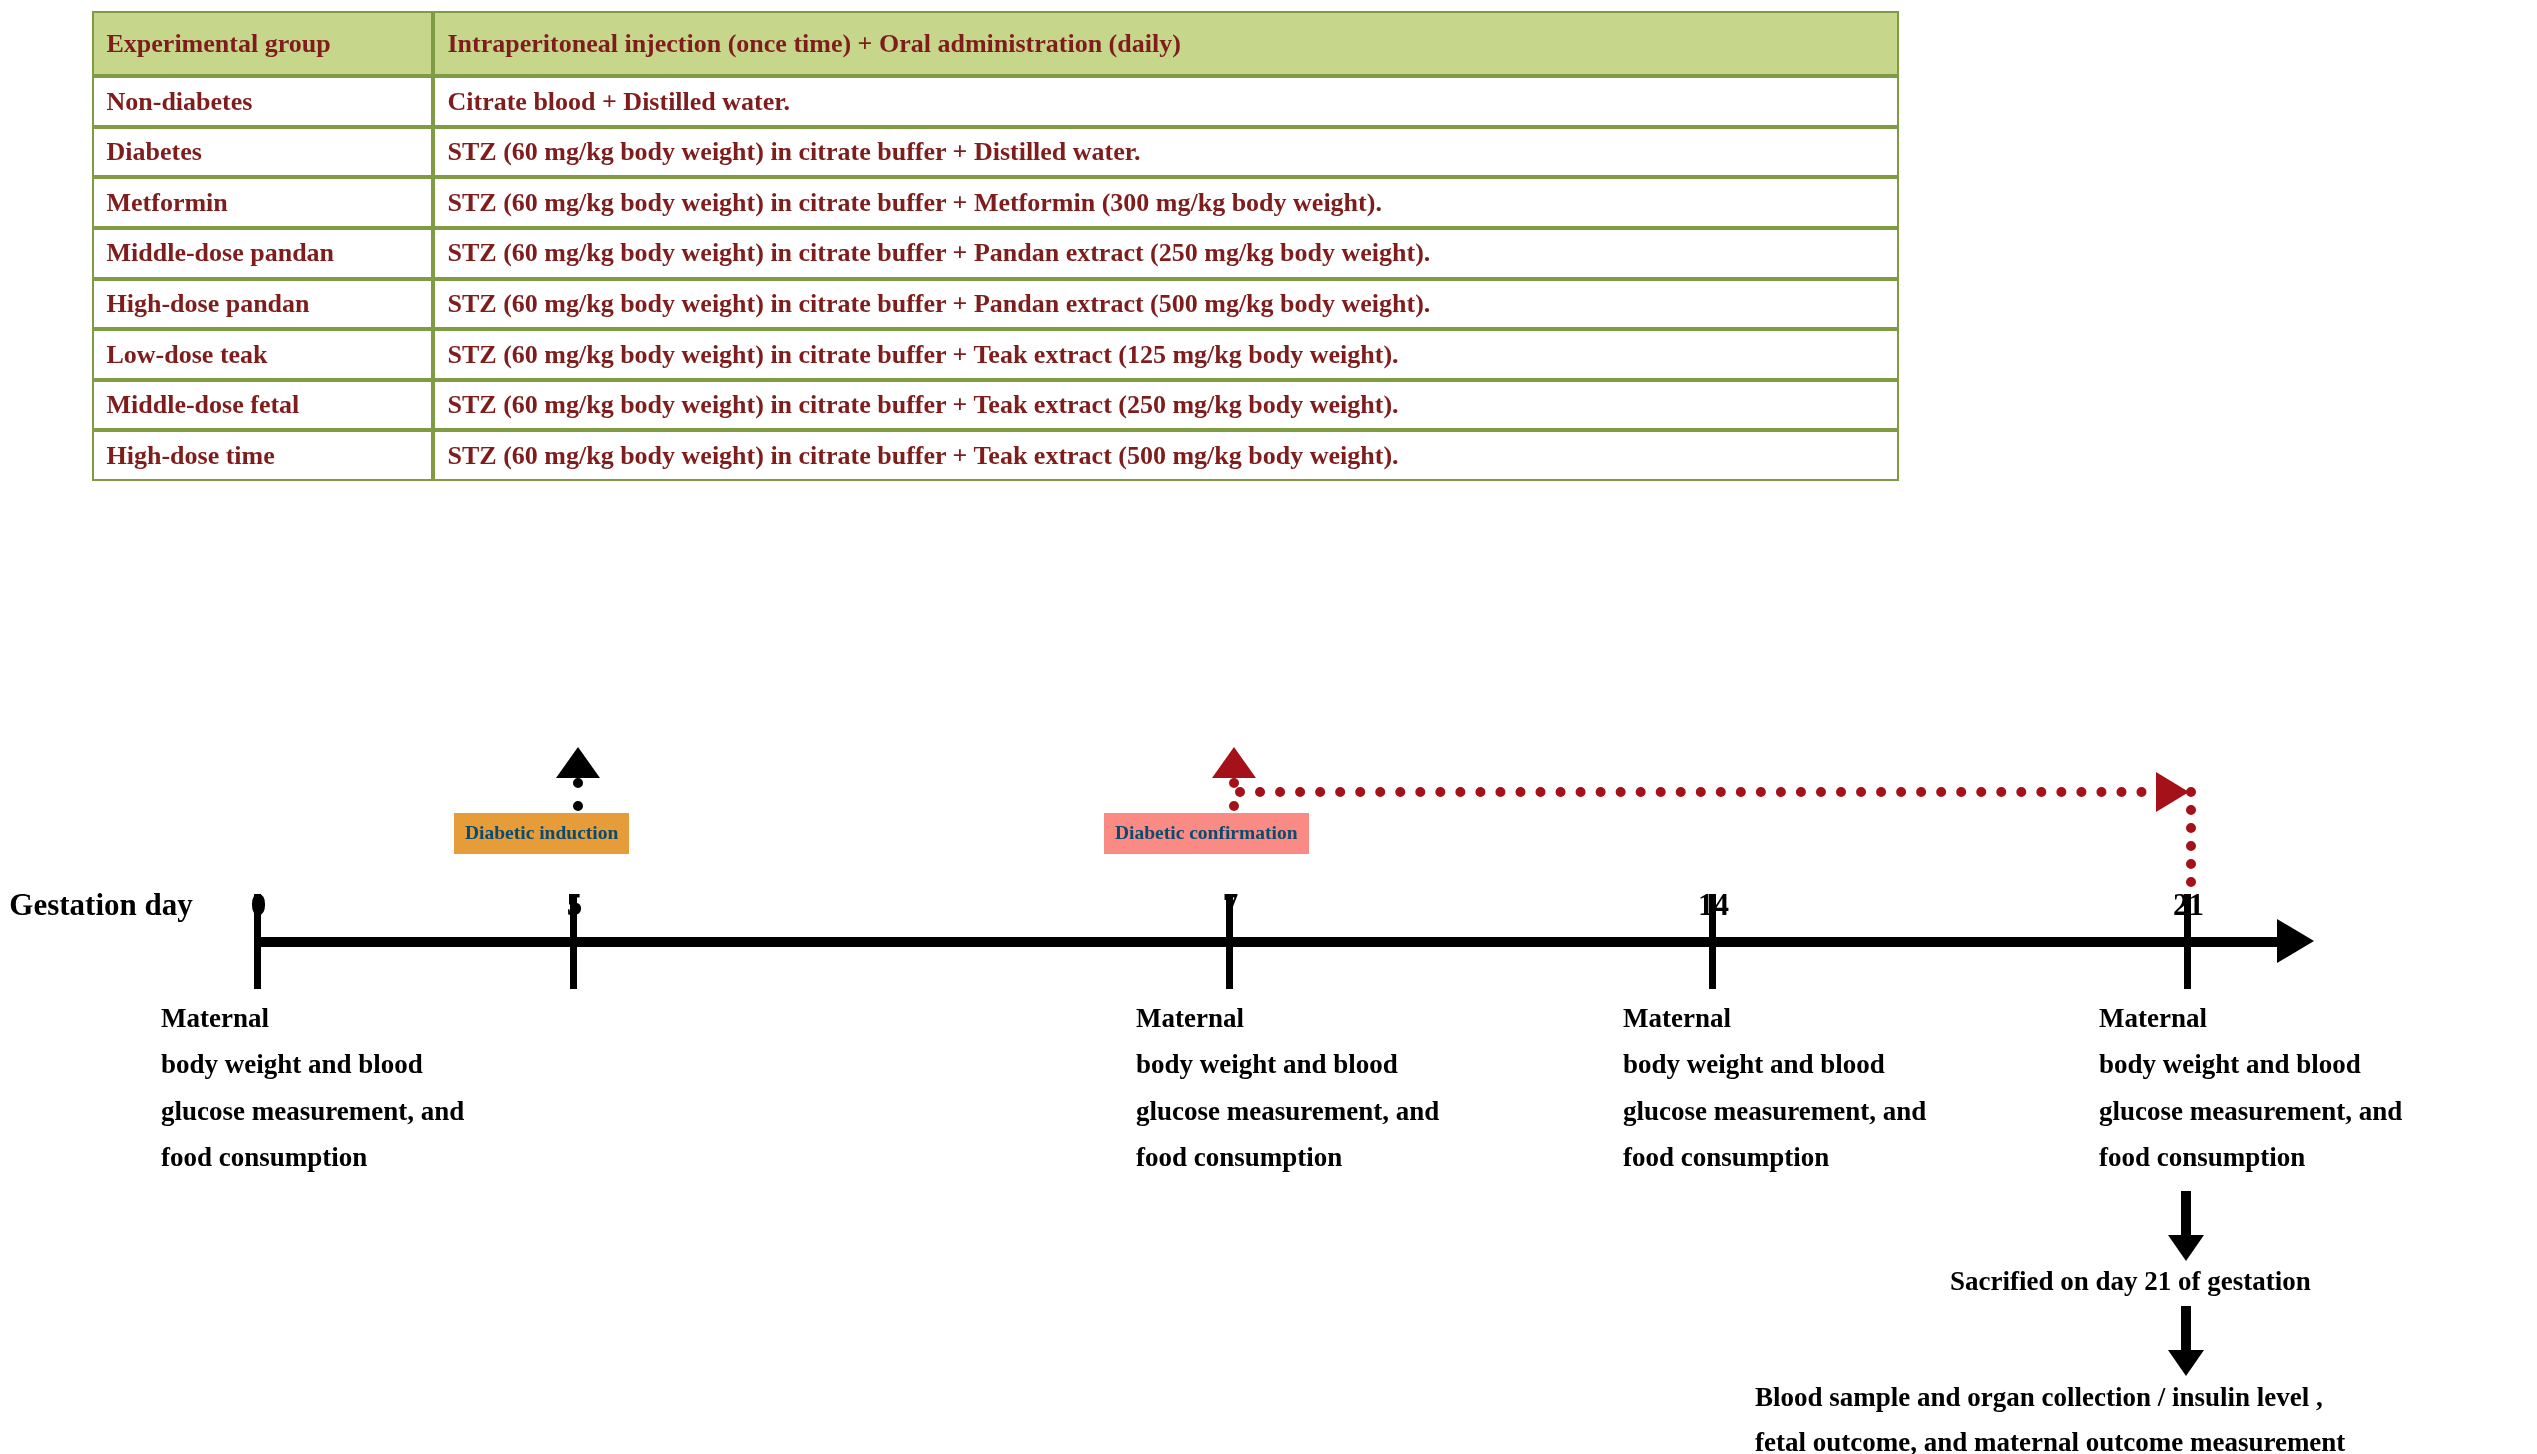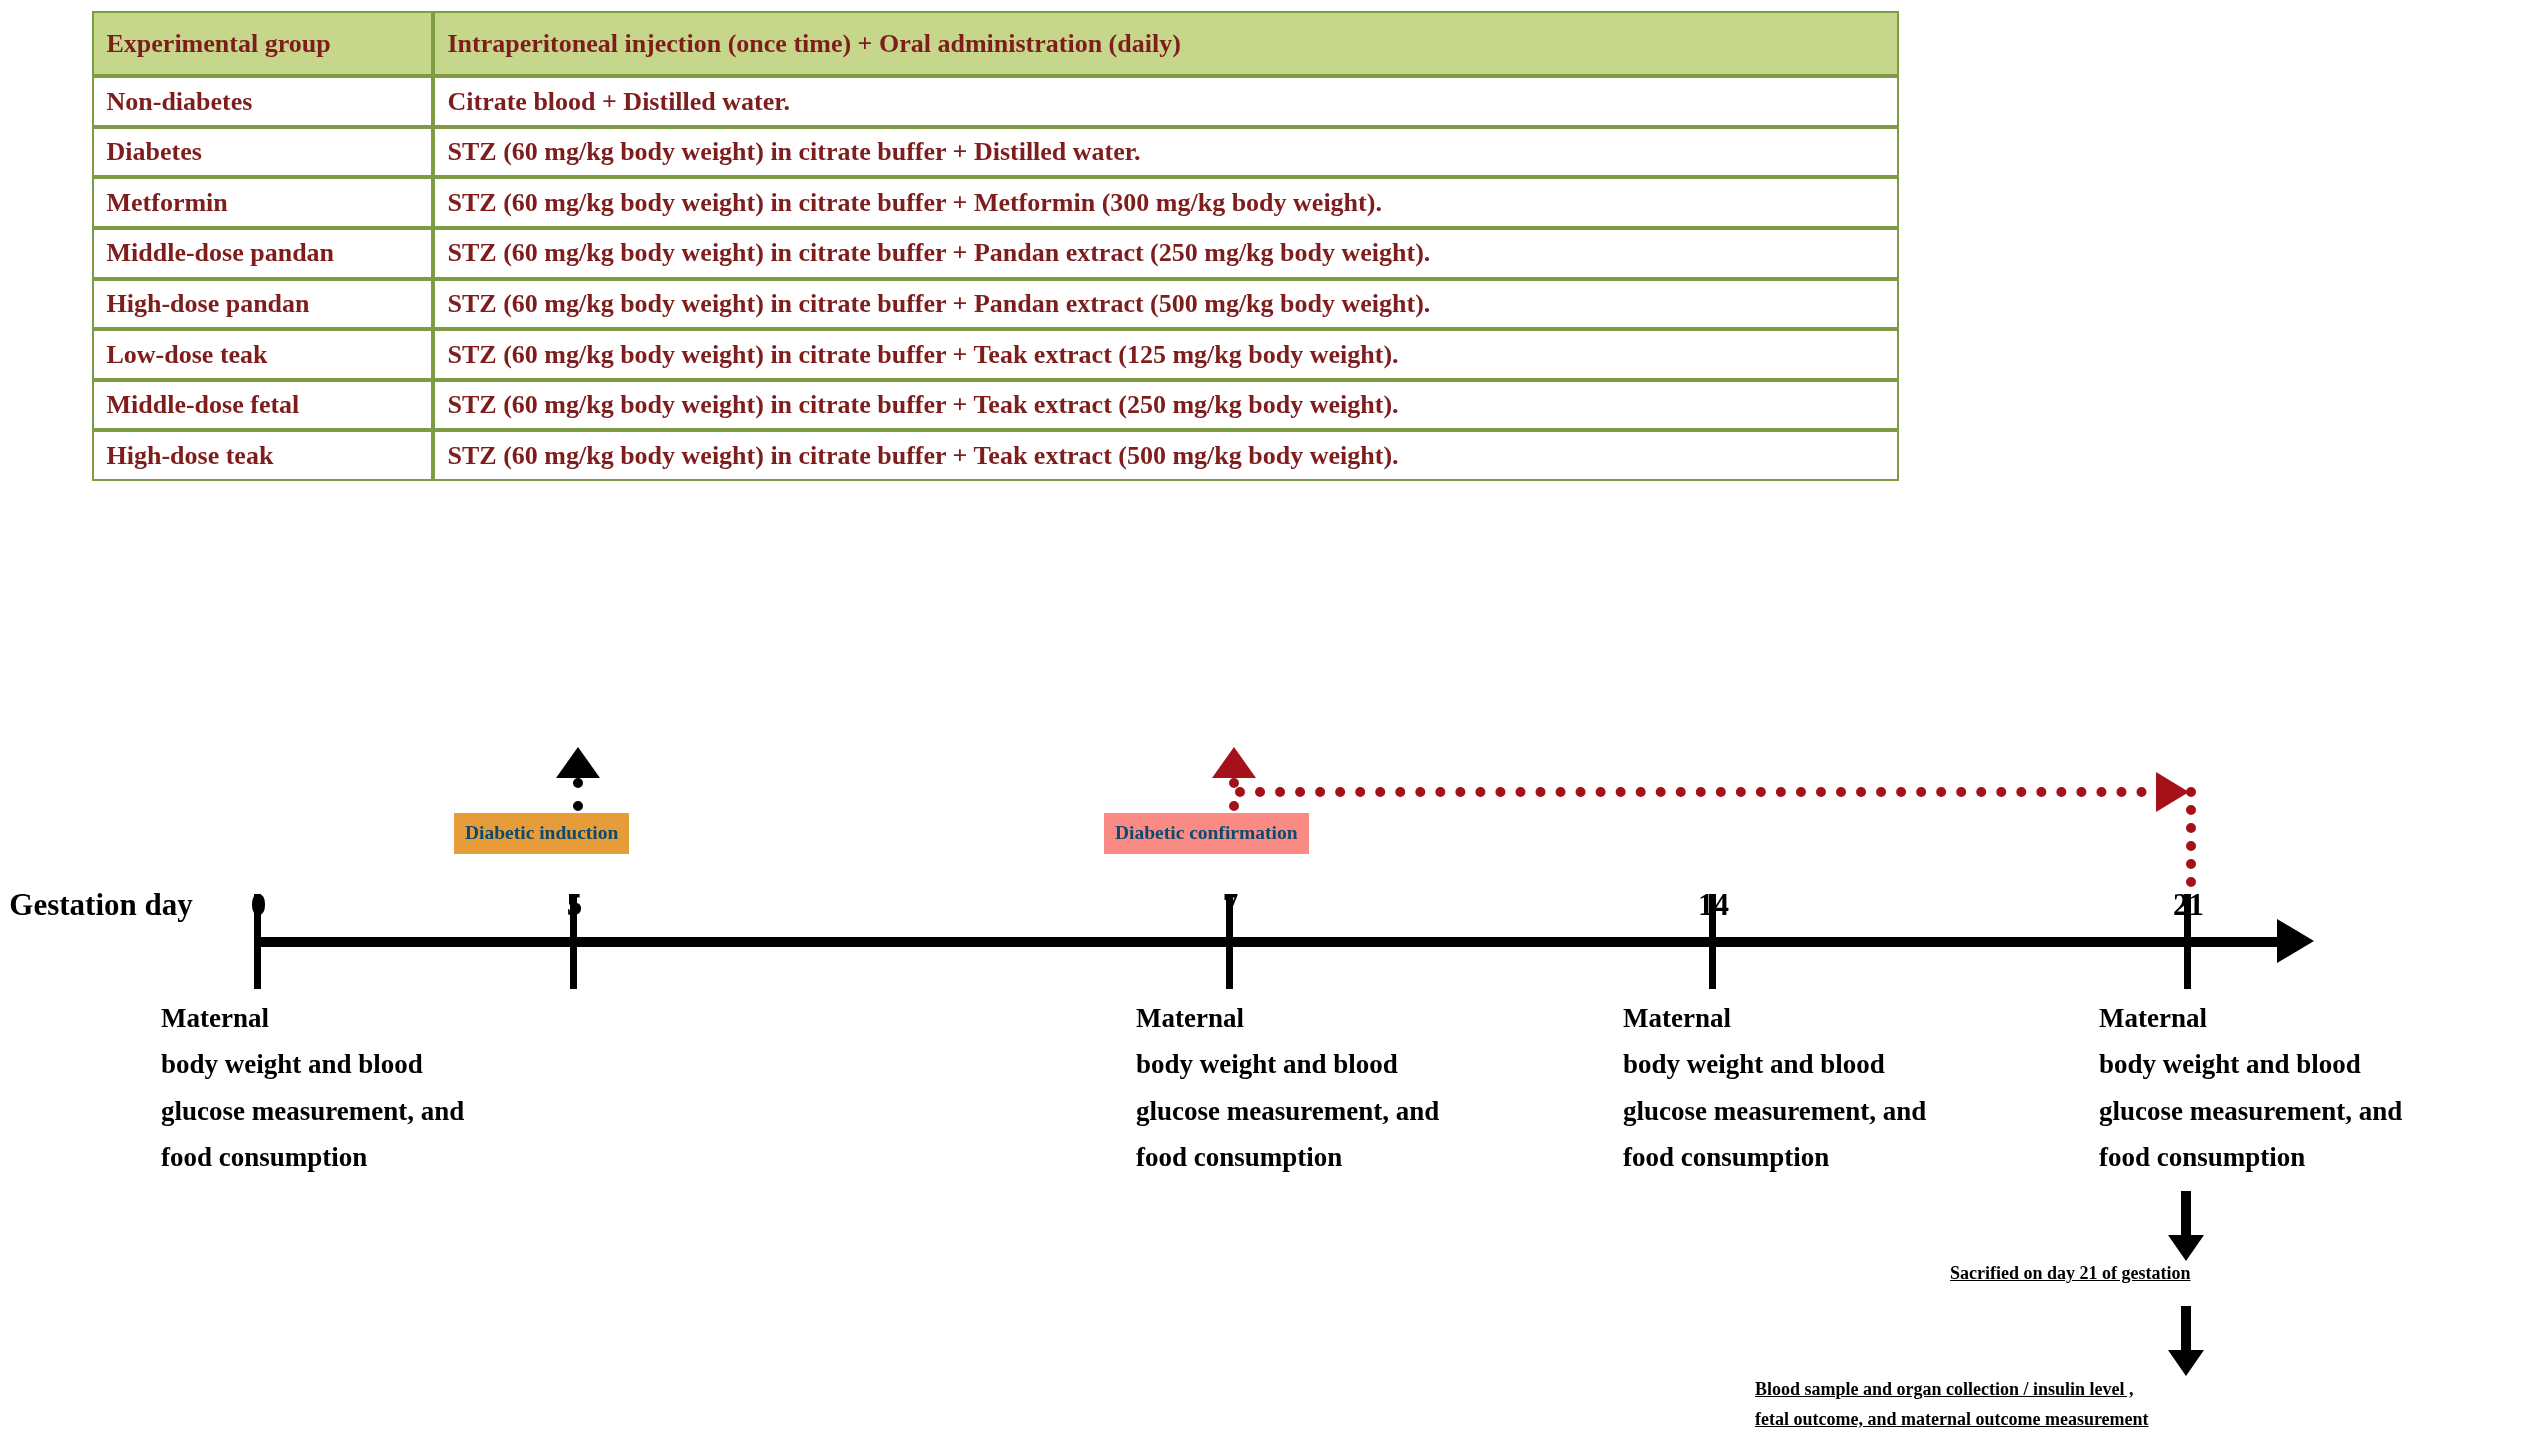--- a/index.html
+++ b/index.html
@@ -112,22 +112,22 @@
     position:absolute;width:10px;background:#000;
   }
   .down-arrow-head{
     position:absolute;width:0;height:0;
     border-left:18.7px solid transparent;
     border-right:18.7px solid transparent;
     border-top:26.5px solid #000000;
   }
   .flow-text{
     position:absolute;
-    font-size:18px;font-weight:bold;color:#000;
-    white-space:nowrap;line-height:1.65;text-decoration:underline;
+    font-size:27px;font-weight:bold;color:#000;
+    white-space:nowrap;line-height:1.65;
   }
 </style>
 </head>
 <body>
 
 <table class="group-table">
   <colgroup>
       <col class="col-group">
       <col class="col-desc">
     </colgroup>
@@ -158,21 +158,21 @@
     </tr>
     <tr>
       <td>Low-dose teak</td>
       <td>STZ (60 mg/kg body weight) in citrate buffer + Teak extract (125 mg/kg body weight).</td>
     </tr>
     <tr>
       <td>Middle-dose fetal</td>
       <td>STZ (60 mg/kg body weight) in citrate buffer + Teak extract (250 mg/kg body weight).</td>
     </tr>
     <tr>
-      <td>High-dose teak</td>
+      <td>High-dose time</td>
       <td>STZ (60 mg/kg body weight) in citrate buffer + Teak extract (500 mg/kg body weight).</td>
     </tr>
   </tbody>
 </table>
 
 <div class="up-arrow" style="left:556px; top:747px;"></div>
 <div class="dots-v" style="left:573px; top:778px; height:33px;"></div>
 
 <div class="up-arrow-red" style="left:1212px; top:747px;"></div>
 <div class="dots-v-red" style="left:1229px; top:778px; height:33px;"></div>

